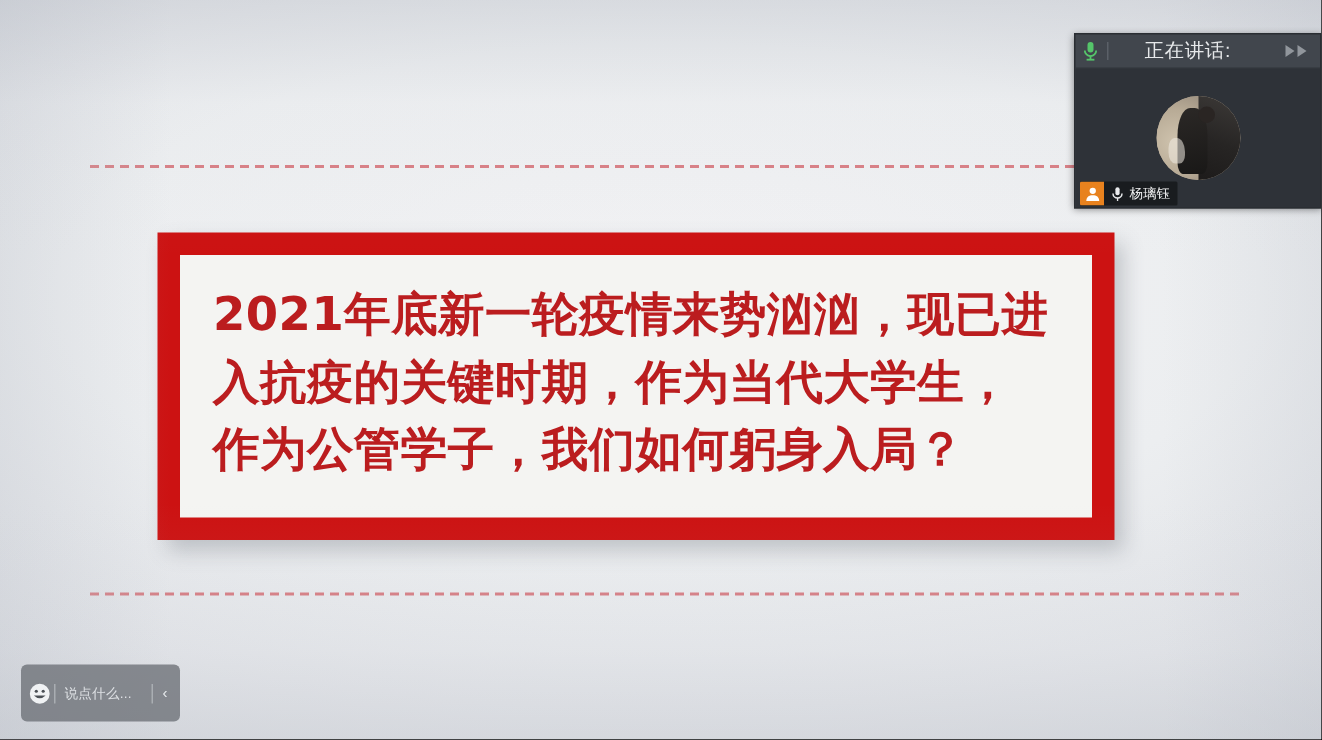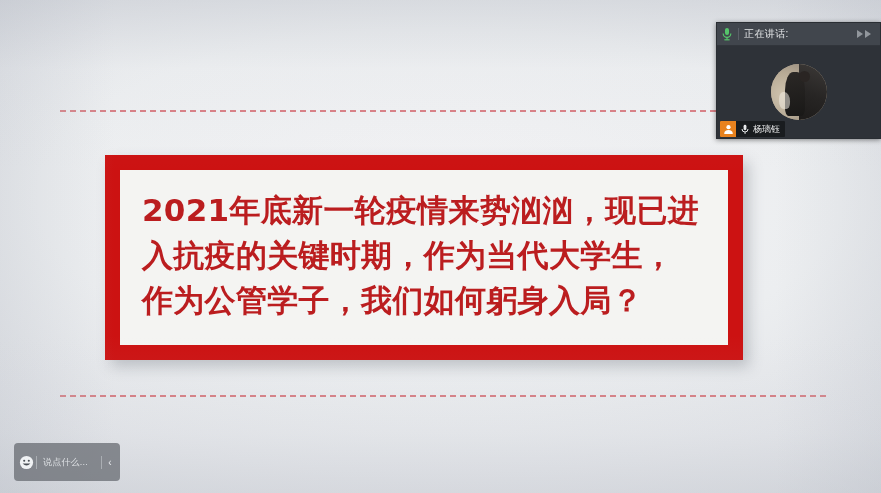--- a/index.html
+++ b/index.html
@@ -116,25 +116,26 @@
     display: block;
   }
   #header-divider {
     width: 1px;
     height: 12px;
     background: #5b6068;
     flex: 0 0 auto;
   }
   #speaking-label {
     color: #e6e8ea;
-    font-size: 10px;
+    font-size: 13px;
     letter-spacing: 0.4px;
     white-space: nowrap;
     flex: 1 1 auto;
     overflow: hidden;
+    margin-left: 19px;
   }
   #collapse-chevrons-icon {
     width: 22px;
     height: 12px;
     flex: 0 0 auto;
     display: block;
     opacity: 0.62;
   }
   #video-stage {
     position: relative;

